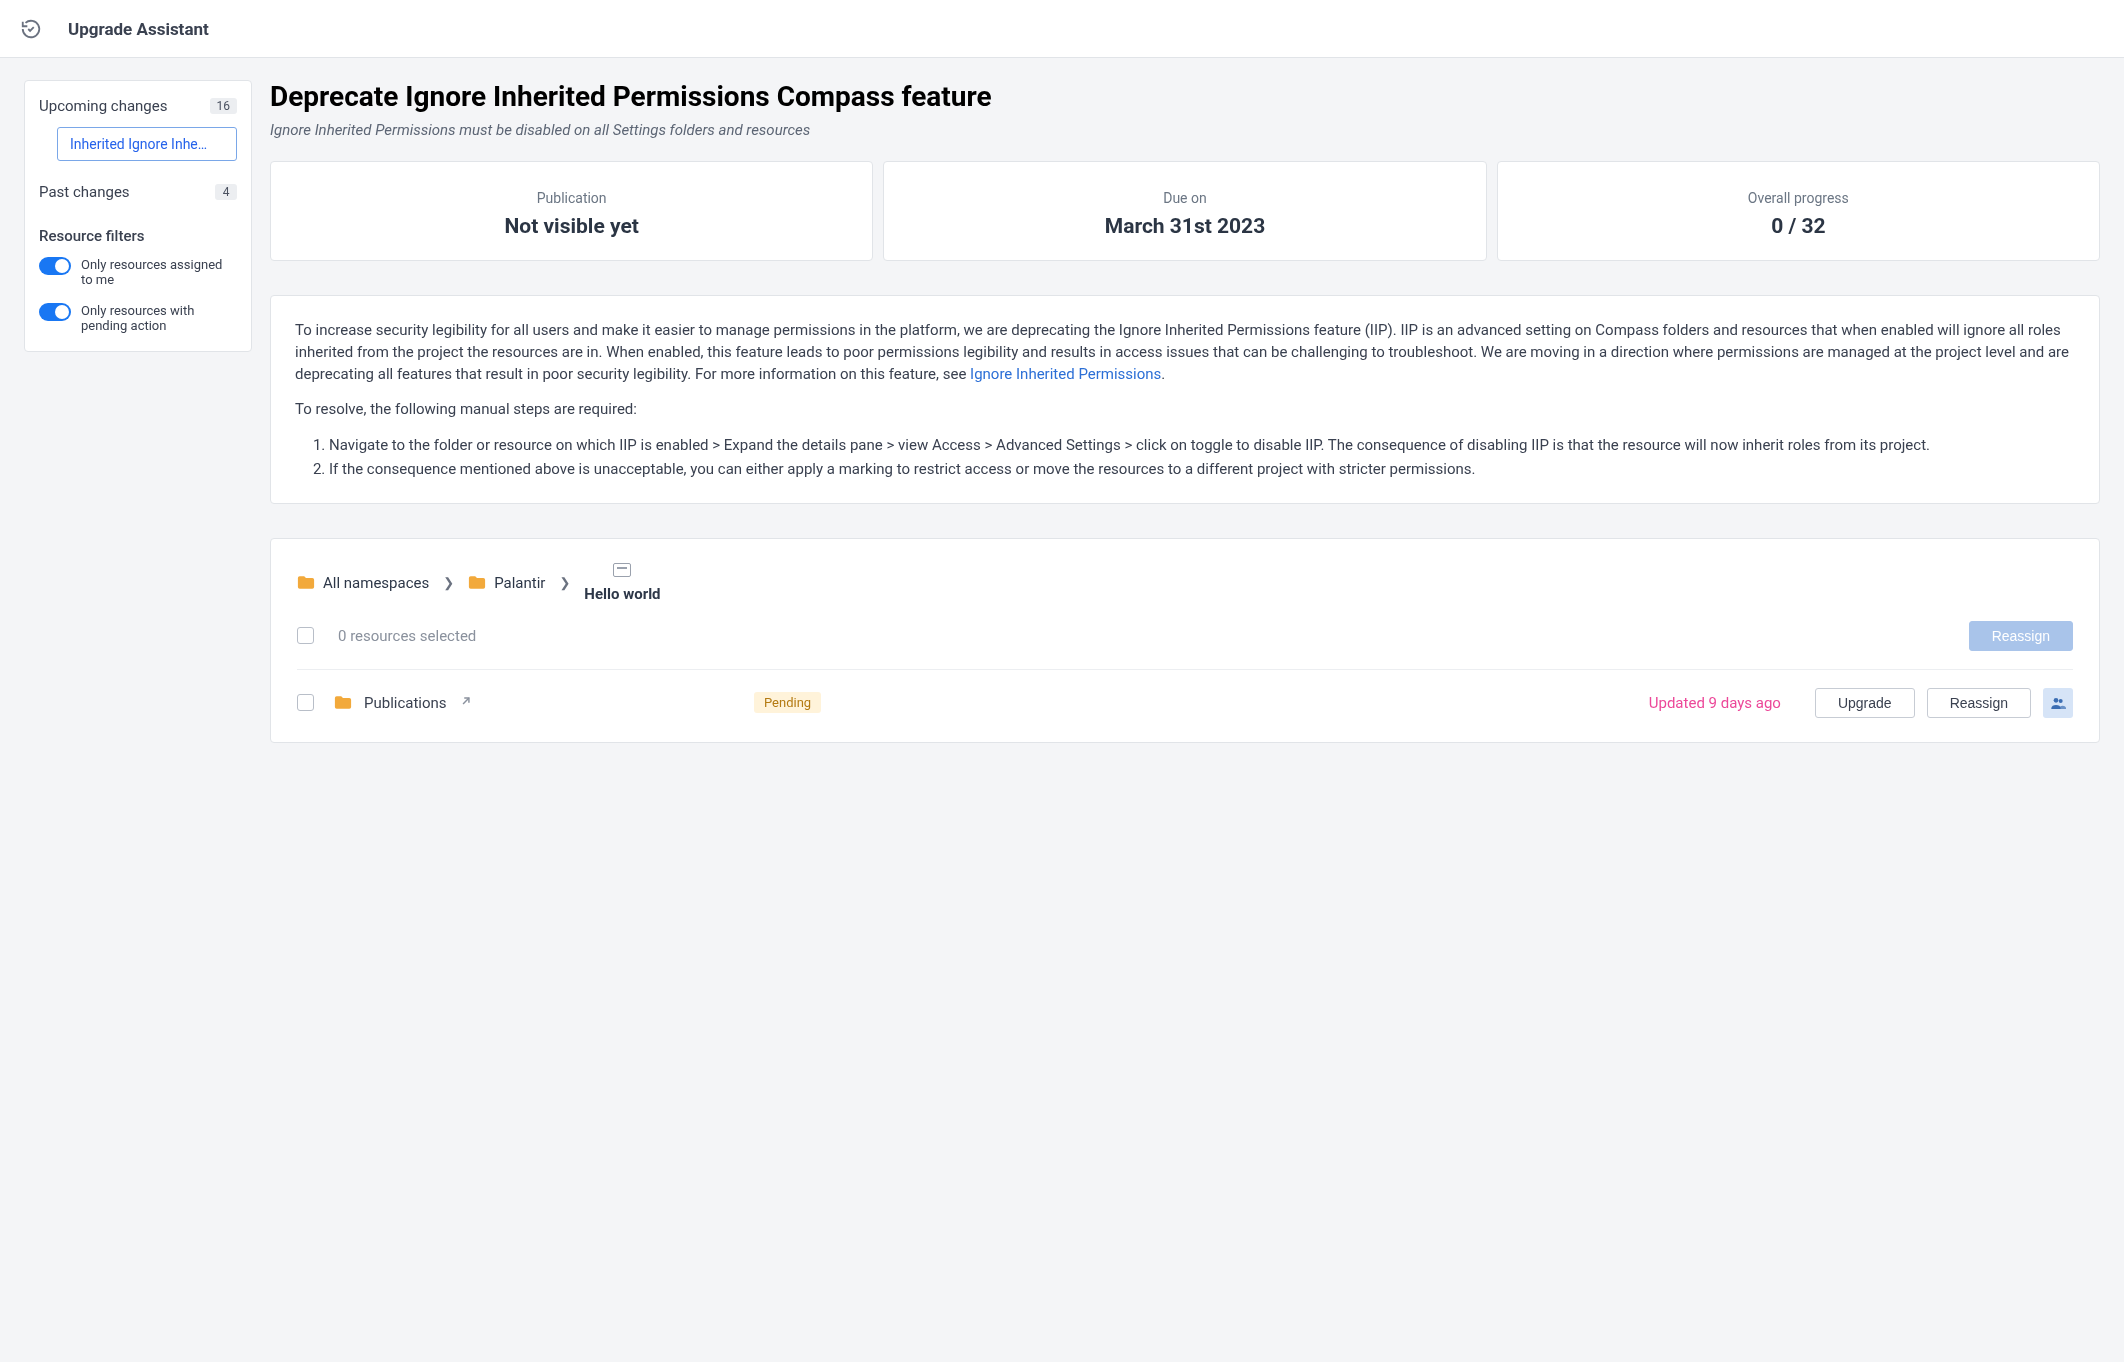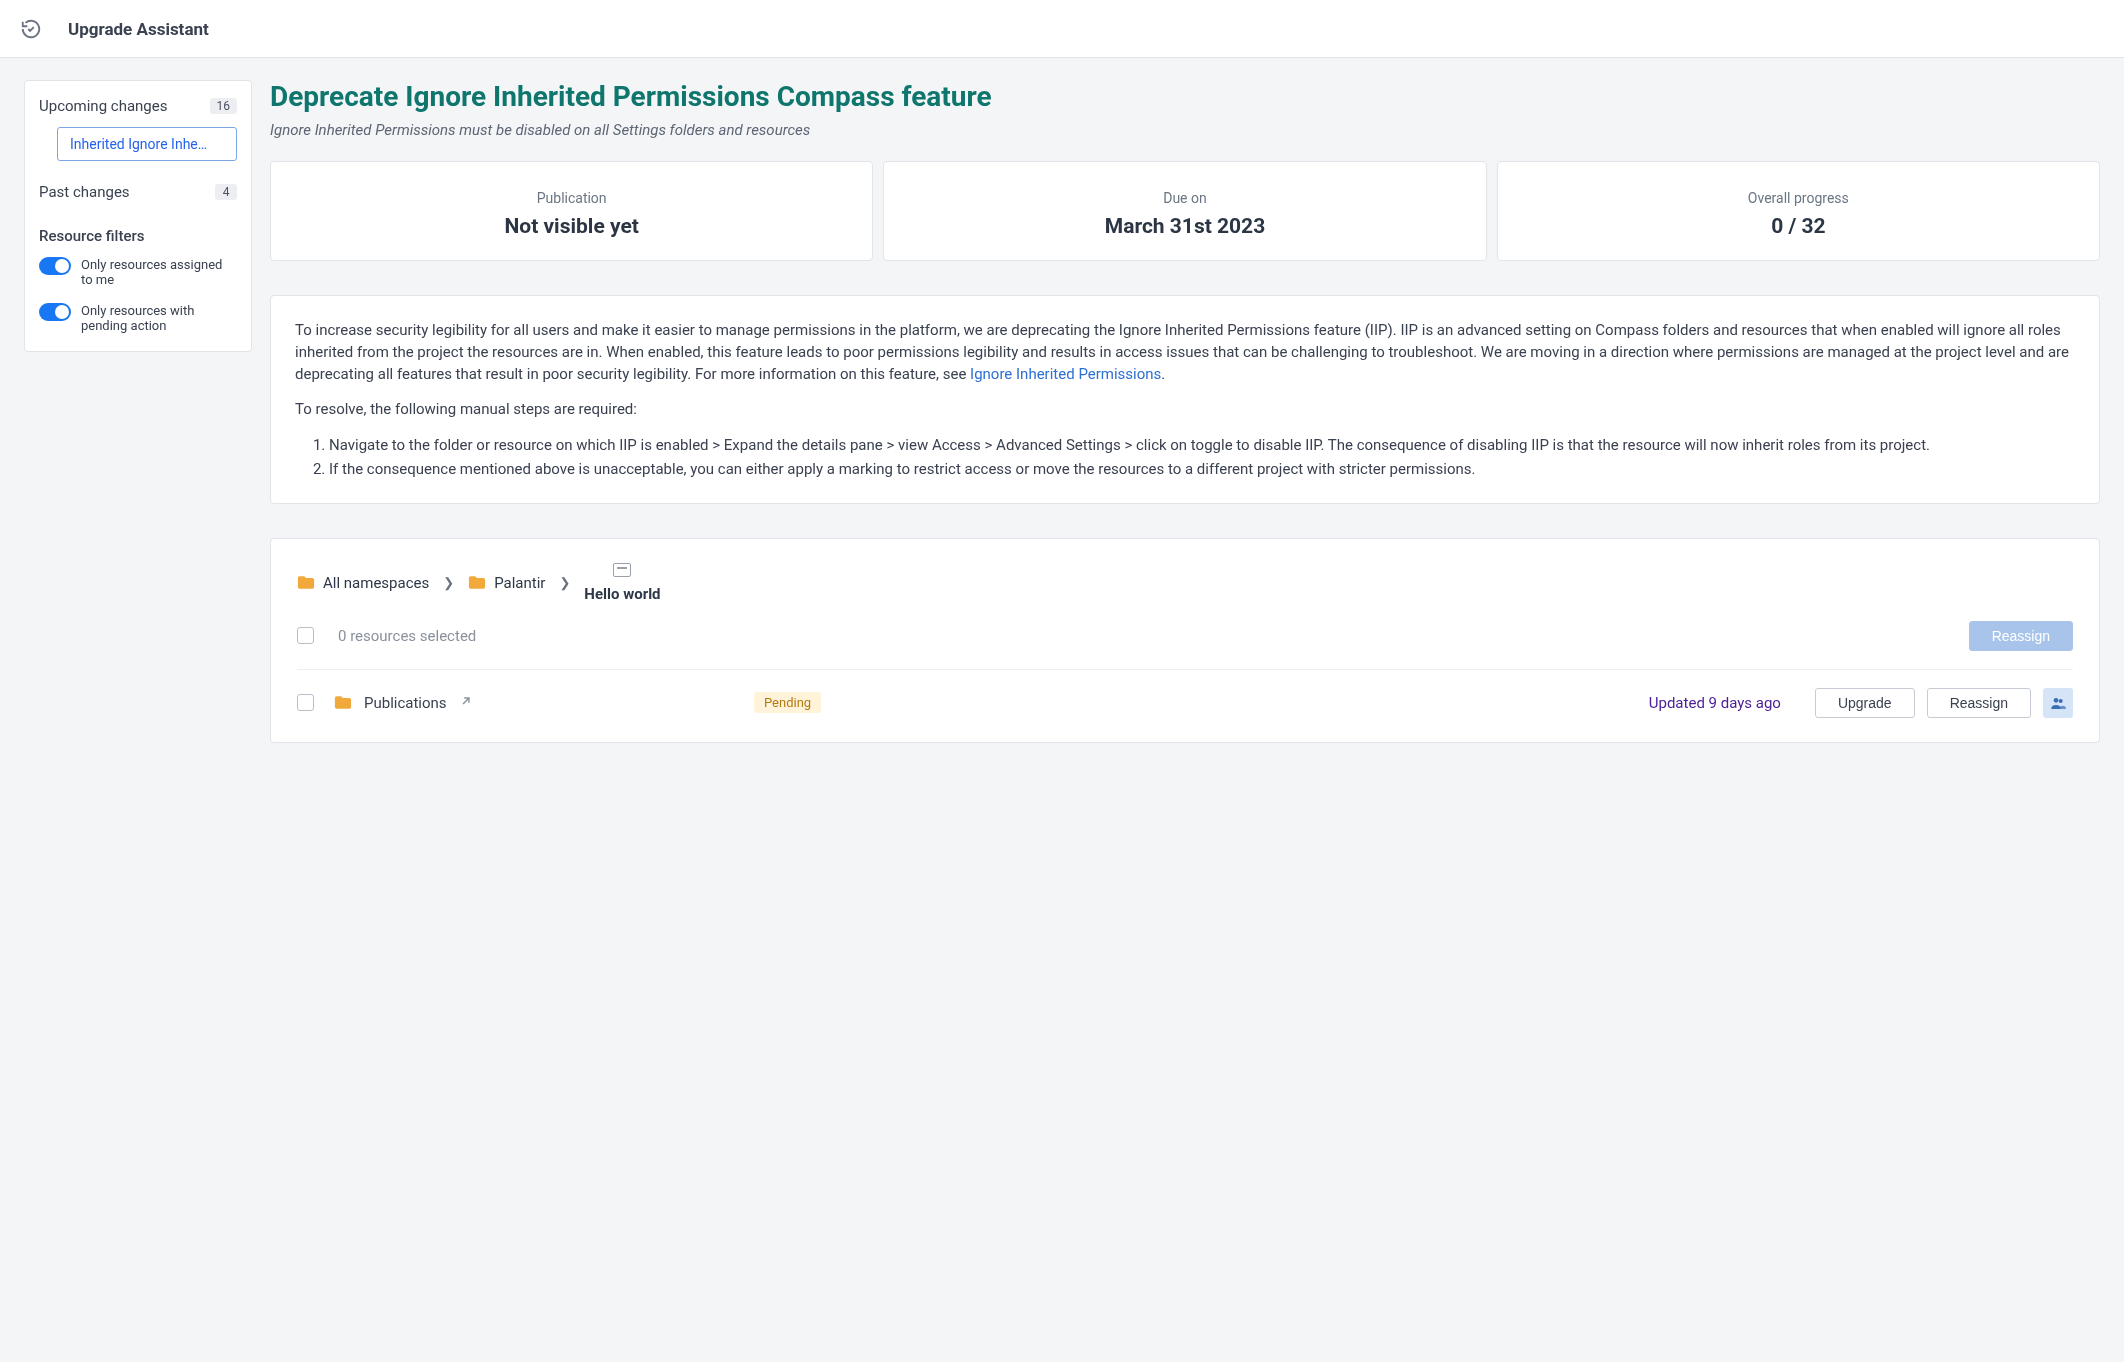--- a/index.html
+++ b/index.html
@@ -105,21 +105,21 @@
     background: #fff;
     border-radius: 50%;
   }
   .sidebar-spacer { height: 6px; }
 
   
   .main { flex: 1; min-width: 0; }
   .main h1 {
     font-size: 28px;
     font-weight: 700;
-    color: #0f766e;
+    color: #000000;
     margin-bottom: 8px;
   }
   .subtitle {
     font-style: italic;
     color: #5d6675;
     font-size: 15px;
     margin-bottom: 22px;
   }
   .cards {
     display: flex;
@@ -227,21 +227,21 @@
   }
   .ext-icon { color: #8a919d; width: 14px; height: 14px; }
   .status-badge {
     background: #fff3da;
     color: #b47a12;
     font-size: 13px;
     padding: 3px 10px;
     border-radius: 3px;
   }
   .res-row .grow { flex: 1; text-align: right; }
-  .updated { color: #4c1d95; font-size: 15px; margin-right: 14px; }
+  .updated { color: #ec4899; font-size: 15px; margin-right: 14px; }
   .res-actions { display: flex; align-items: center; gap: 12px; }
   .icon-btn {
     width: 30px; height: 30px;
     background: #d6e4f7;
     border-radius: 3px;
     display: flex; align-items: center; justify-content: center;
     color: #3b6db3;
     cursor: pointer;
   }
   .project-icon {

